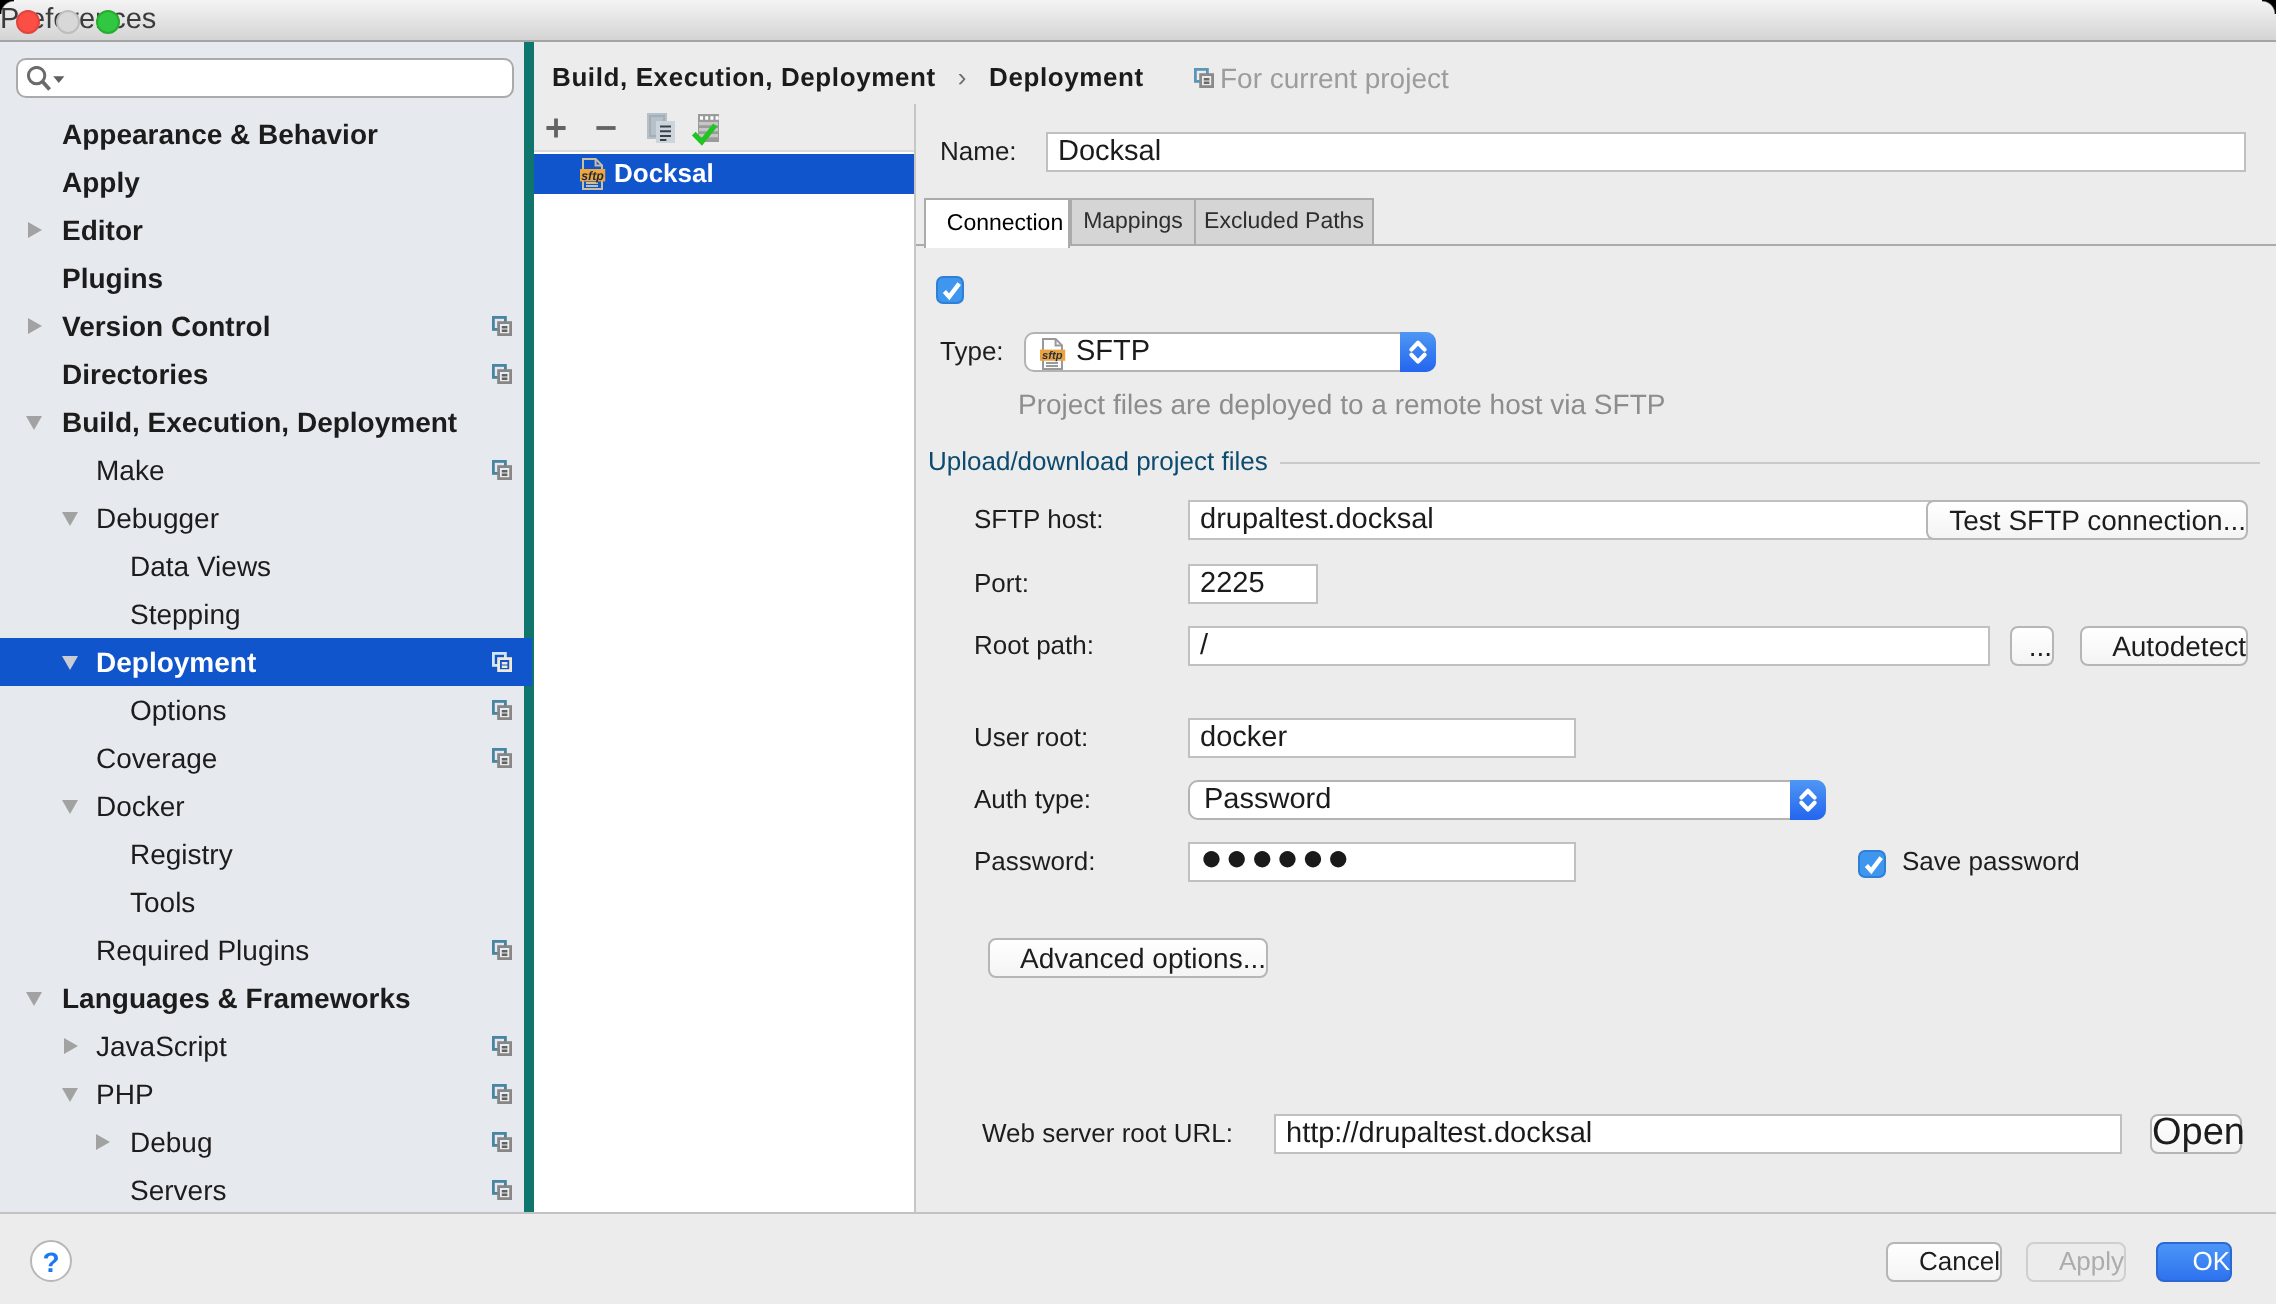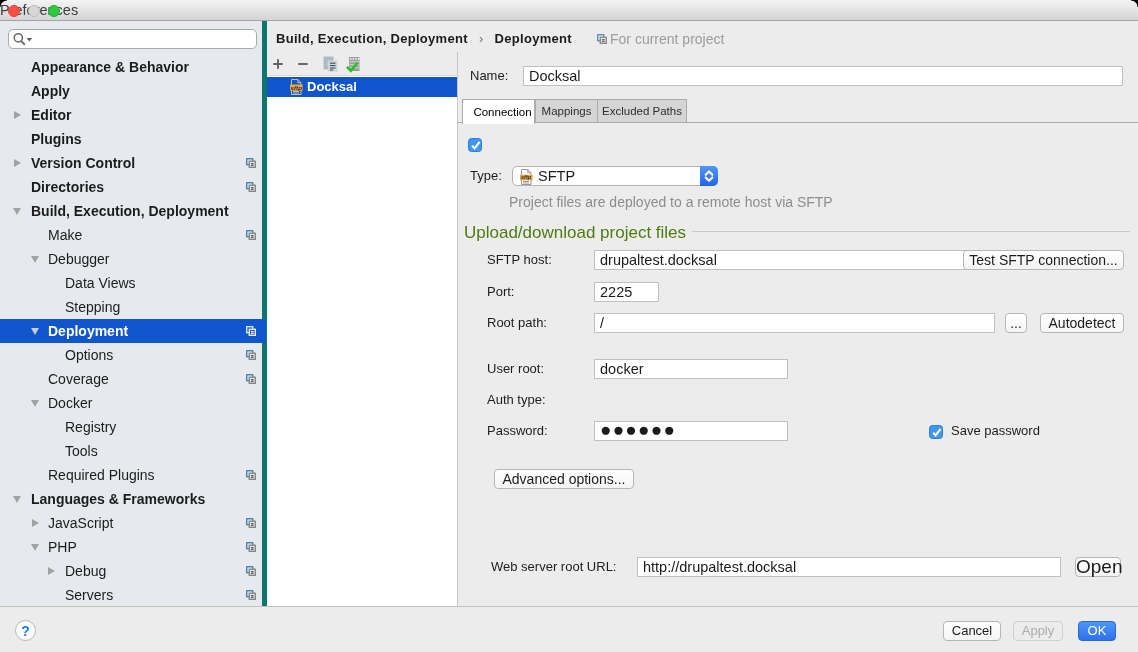--- a/index.html
+++ b/index.html
@@ -36,21 +36,21 @@
   #selrow .arr.d { border-top-color:#c9cdd3; }
 
   
   #bottombar { position:absolute; left:0; top:606px; width:1138px; height:46px;
     background:#ececec; border-top:1px solid #c2c2c2; }
   #help { position:absolute; left:15px; top:13px; width:21px; height:21px; border-radius:50%;
     background:#fff; border:1px solid #b7b7b7; color:#1d79f2; font-size:14px; font-weight:bold;
     text-align:center; line-height:20px; }
   .btn { position:absolute; height:20px; background:linear-gradient(#ffffff,#f4f4f4);
     border:1px solid #b6b6b6; border-radius:4px; font-size:13px; color:#1d1d1d;
-    text-align:center; line-height:18px; font-family:"Liberation Sans", sans-serif; }
+    text-align:right; line-height:18px; font-family:"Liberation Sans", sans-serif; }
   #btn-cancel { left:943px; top:14px; width:58px; }
   #btn-apply  { left:1013px; top:14px; width:50px; background:#ececec; border-color:#cfcfcf; color:#acacac; }
   #btn-ok     { left:1078px; top:14px; width:38px; background:linear-gradient(#4b96f8,#2e72ee); border-color:#2d68d2; color:#fff; }
 
   
   #header { position:absolute; left:267px; top:21px; width:871px; height:31px; background:#ececec; }
   #crumbs { position:absolute; left:9px; top:8px; height:20px; line-height:20px; font-size:13px; letter-spacing:0.3px;
     font-weight:bold; color:#1b1b1b; white-space:nowrap; }
   #crumbs .sep { color:#6f6f6f; font-weight:normal; padding:0 11px; }
   #forproj { position:absolute; left:343px; top:8px; height:20px; line-height:20px; font-size:14px; color:#9c9c9c; }
@@ -73,21 +73,21 @@
     border-bottom:none; line-height:24px; text-indent:8px; }
   #tab-map  { left:77px; width:63px; background:#d5d5d5; border:1px solid #ababab;
     line-height:22px; color:#2e2e2e; }
   #tab-excl { left:140px; width:89px; background:#d5d5d5; border:1px solid #ababab;
     border-left:none; line-height:22px; color:#2e2e2e; }
 
   .lbl { position:absolute; height:20px; line-height:20px; font-size:13px; font-weight:normal;
     color:#1d1d1d; white-space:nowrap; }
   .input { position:absolute; height:20px; background:#fff; border:1px solid #c0c0c0;
     font-size:14.5px; color:#1b1b1b; line-height:18px; padding-left:5px; white-space:nowrap; }
-  .grouphead { position:absolute; display:flex; height:16px; font-size:17px; color:#4d7c0f; }
+  .grouphead { position:absolute; display:flex; height:16px; font-size:13px; color:#0c4a6e; }
   .grouphead .line { flex:1; border-top:1px solid #c9c9c9; margin-top:8px; margin-left:6px; }
   .select { position:absolute; height:20px; background:#fff; border:1px solid #b3b3b3;
     border-radius:5px; font-size:14.5px; color:#1b1b1b; }
   .stepper { position:absolute; right:-1px; top:-1px; width:18px; height:20px;
     background:linear-gradient(#4e97f4,#2465ee); border-radius:0 5px 5px 0; }
   .chk { position:absolute; width:14px; height:14px; border-radius:3.5px;
     background:#3e96ee; border:1px solid #2e7fd6; }
 </style>
 </head>
 <body>
@@ -328,20 +328,26 @@
 
     <div class="lbl" style="left:29px;top:190px">Root path:</div>
     <div class="input" style="left:136px;top:190px;width:401px">/</div>
     <div class="btn" style="left:547px;top:190px;width:22px;font-size:14px">...</div>
     <div class="btn" style="left:582px;top:190px;width:84px;font-size:14px">Autodetect</div>
 
     <div class="lbl" style="left:29px;top:236px">User root:</div>
     <div class="input" style="left:136px;top:236px;width:194px">docker</div>
 
     <div class="lbl" style="left:29px;top:267px">Auth type:</div>
+    <div class="select" style="left:136px;top:267px;width:319px">
+      <span style="position:absolute;left:7px;top:0;line-height:18px">Password</span>
+      <div class="stepper"><svg width="18" height="20">
+            <path d="M5.7 8.8 L9 5.4 L12.3 8.8 M5.7 11.4 L9 14.8 L12.3 11.4" fill="none" stroke="#fff" stroke-width="2.1" stroke-linecap="round" stroke-linejoin="round"></path>
+          </svg></div>
+    </div>
 
     <div class="lbl" style="left:29px;top:298px">Password:</div>
     <div class="input" style="left:136px;top:298px;width:194px"><span style="font-size:19px;letter-spacing:1.2px;line-height:16px;color:#1a1a1a">●●●●●●</span></div>
     <div class="chk" style="left:471px;top:302px">
         <svg width="13" height="13" style="position:absolute;left:-0.5px;top:-0.5px">
           <path d="M3.2 6.8 L5.6 9.4 L10.6 2.8" stroke="#fff" stroke-width="2.2" fill="none"></path>
         </svg>
       </div>
     <div class="lbl" style="left:493px;top:298px">Save password</div>
 

